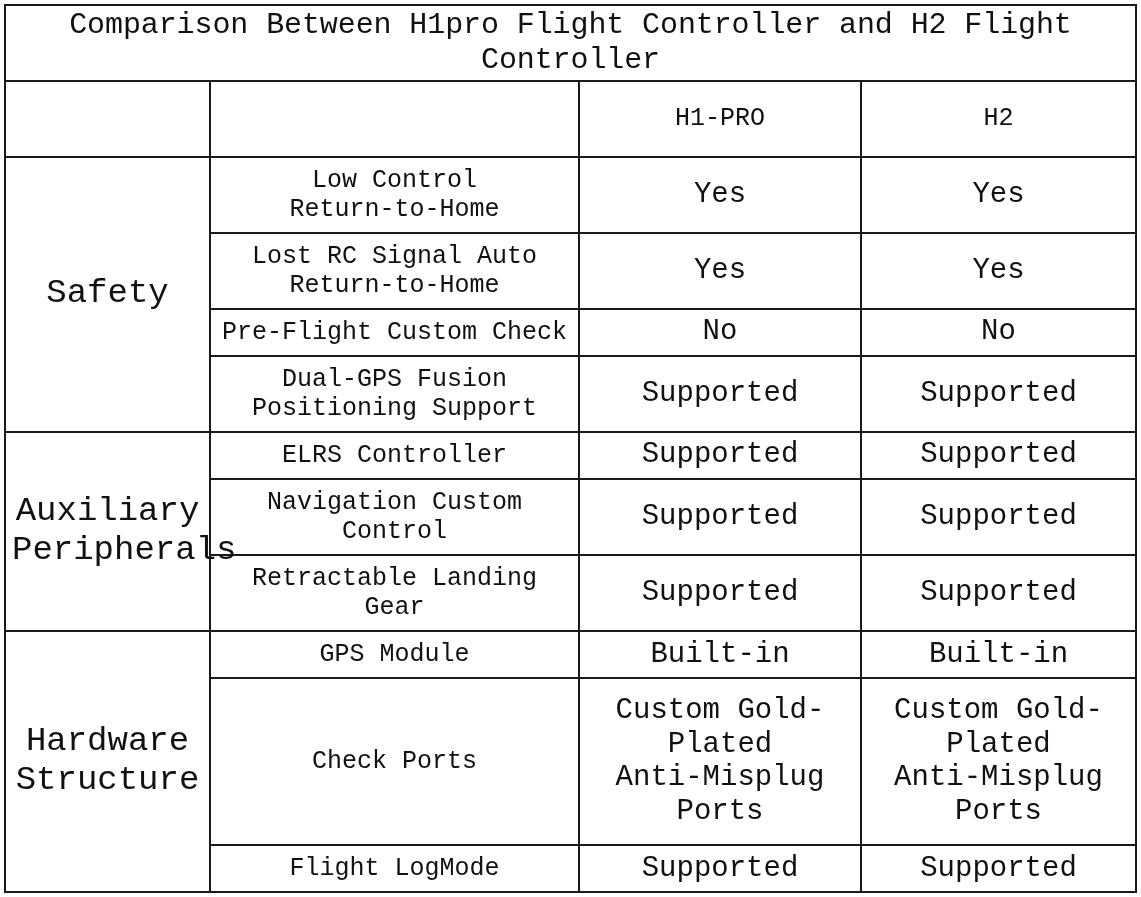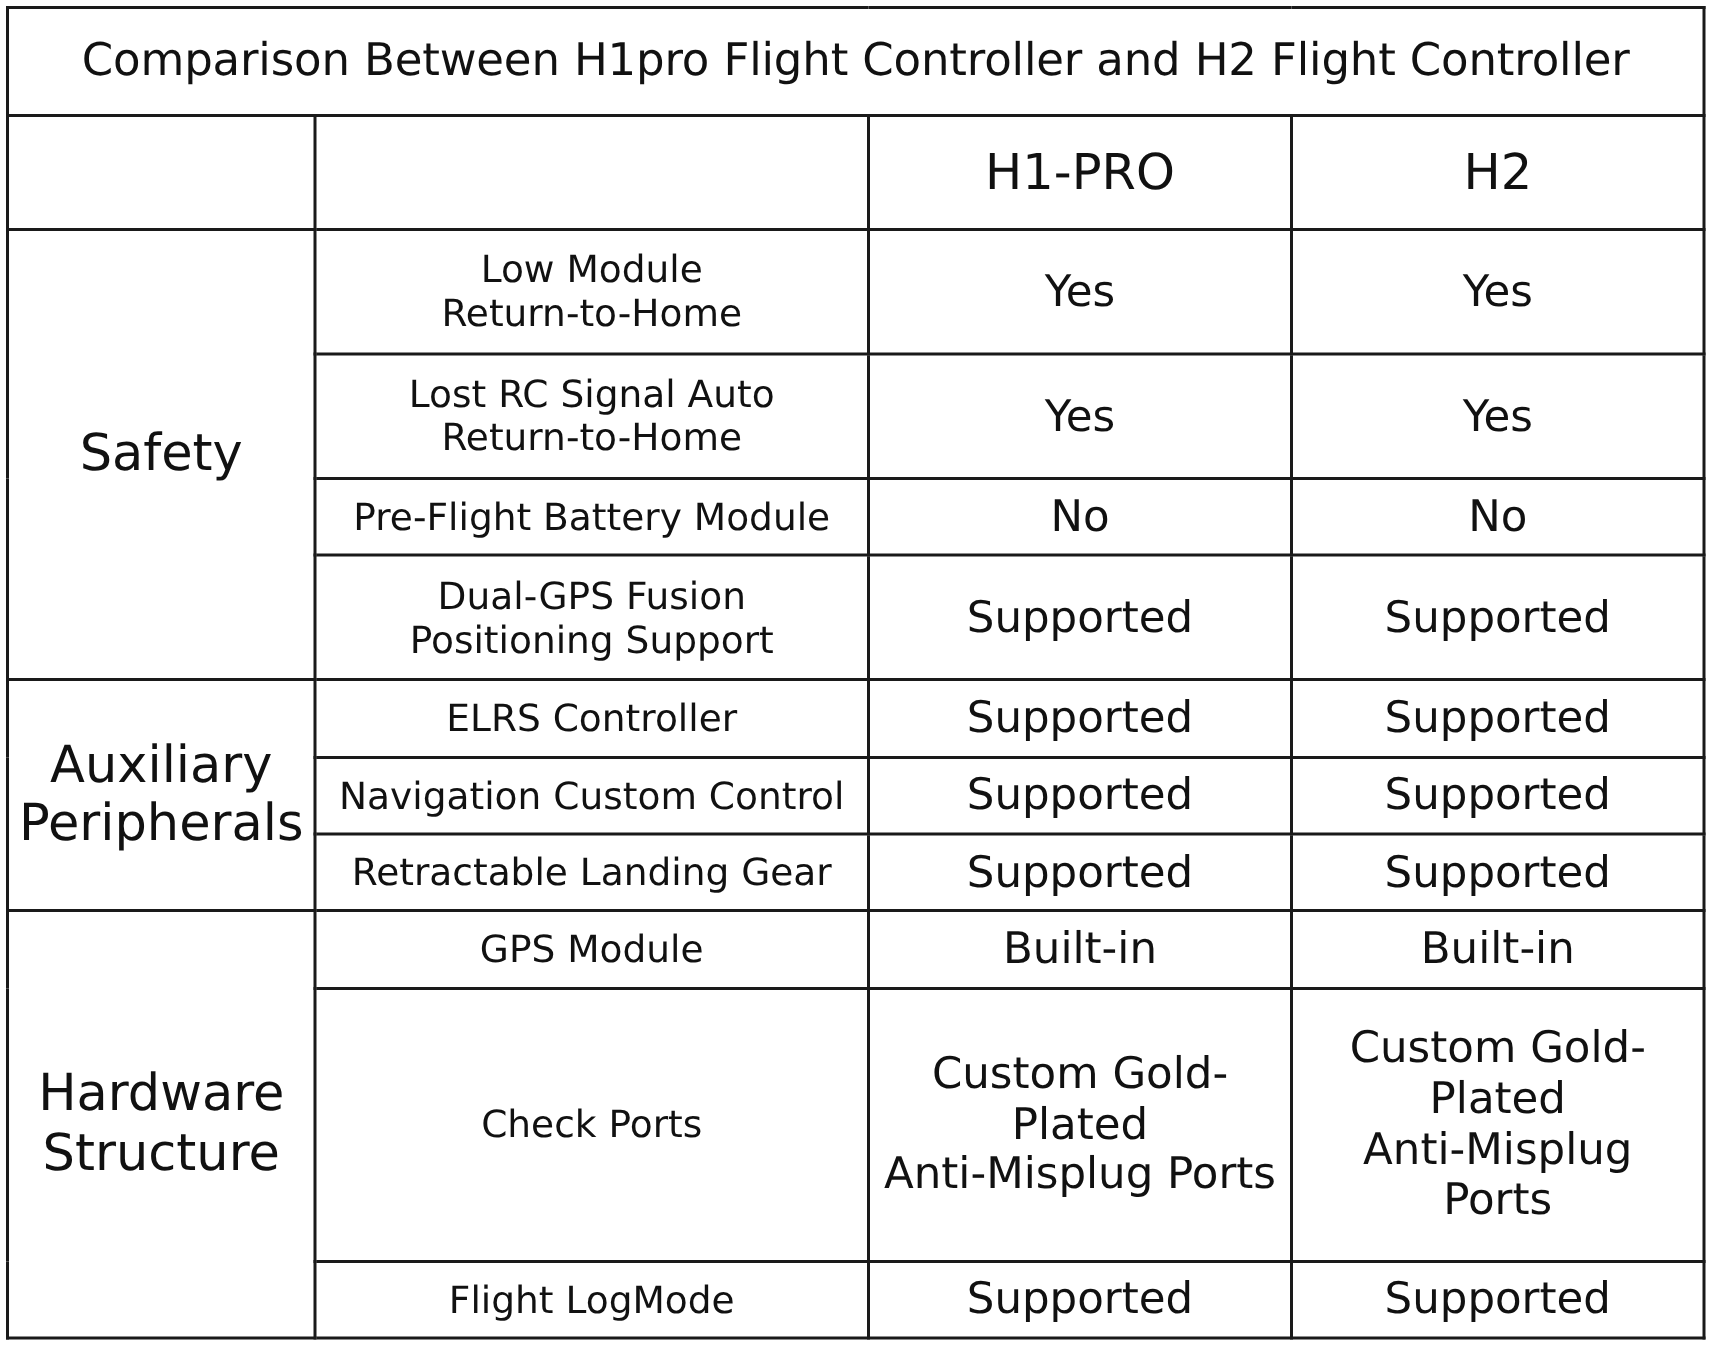--- a/index.html
+++ b/index.html
@@ -23,20 +23,21 @@
     padding: 4px 6px 4px 4px;
     background: #ffffff;
   }
 
   table.cmp {
     width: 1131px;
     height: 889px;
     border-collapse: collapse;
     table-layout: fixed;
     background: #ffffff;
+    font-family: Liberation Mono, monospace;
   }
 
   table.cmp, table.cmp th, table.cmp td {
     border: 2px solid #1a1a1a;
   }
 
   table.cmp td, table.cmp th {
     padding: 2px 6px;
     text-align: center;
     vertical-align: middle;
@@ -53,21 +54,21 @@
 
   .title-cell {
     font-size: 30px;
     font-weight: bold;
     letter-spacing: -0.1px;
     height: 66px;
     padding: 4px 8px 8px 8px;
   }
 
   .head-cell {
-    font-size: 33px;
+    font-size: 25px;
     height: 70px;
   }
 
   .group-cell {
     font-size: 34px;
     font-weight: bold;
     line-height: 1.18;
   }
 
   .feature-cell {
@@ -101,33 +102,33 @@
 
       <tr>
         <td class="blank-cell"></td>
         <td class="blank-cell"></td>
         <td class="head-cell">H1-PRO</td>
         <td class="head-cell">H2</td>
       </tr>
 
       <tr>
         <td class="group-cell two-line" rowspan="4">Safety</td>
-        <td class="feature-cell two-line">Low Module
+        <td class="feature-cell two-line">Low Control
 Return-to-Home</td>
         <td class="value-cell two-line">Yes</td>
         <td class="value-cell two-line">Yes</td>
       </tr>
       <tr>
         <td class="feature-cell two-line">Lost RC Signal Auto
 Return-to-Home</td>
         <td class="value-cell two-line">Yes</td>
         <td class="value-cell two-line">Yes</td>
       </tr>
       <tr>
-        <td class="feature-cell two-line">Pre-Flight Battery Module</td>
+        <td class="feature-cell two-line">Pre-Flight Custom Check</td>
         <td class="value-cell two-line">No</td>
         <td class="value-cell two-line">No</td>
       </tr>
       <tr>
         <td class="feature-cell two-line">Dual-GPS Fusion
 Positioning Support</td>
         <td class="value-cell two-line">Supported</td>
         <td class="value-cell two-line">Supported</td>
       </tr>
 

